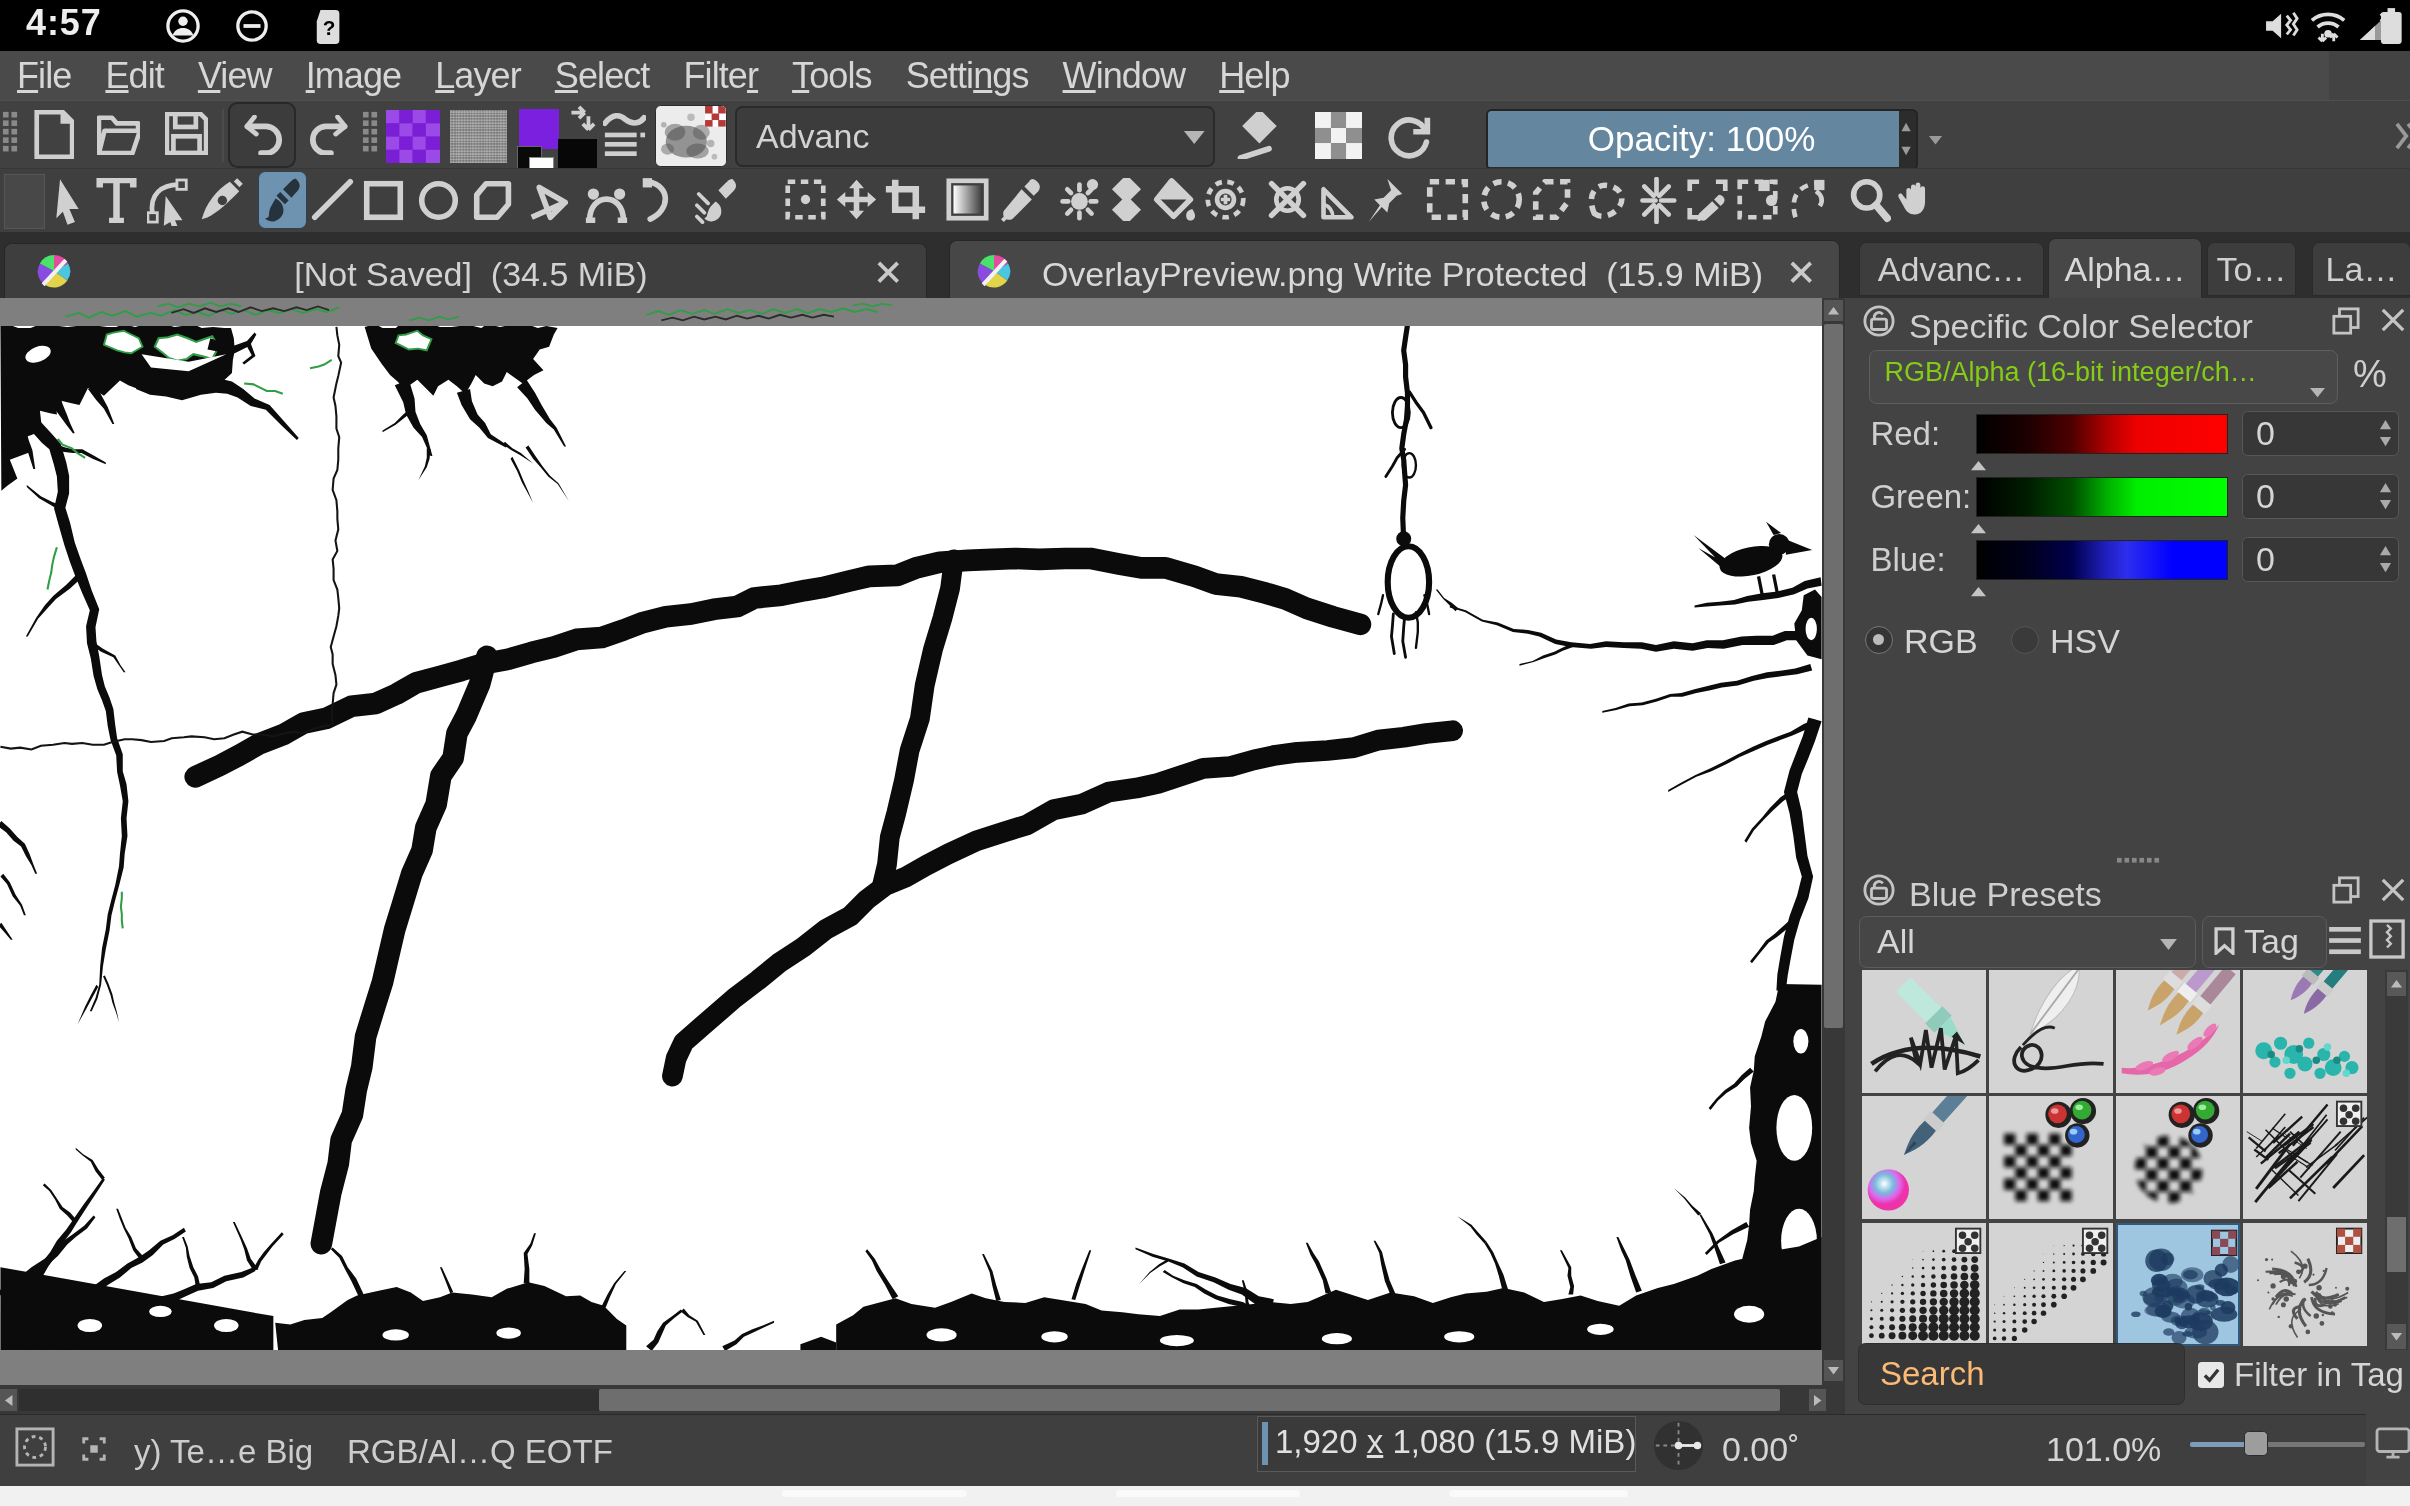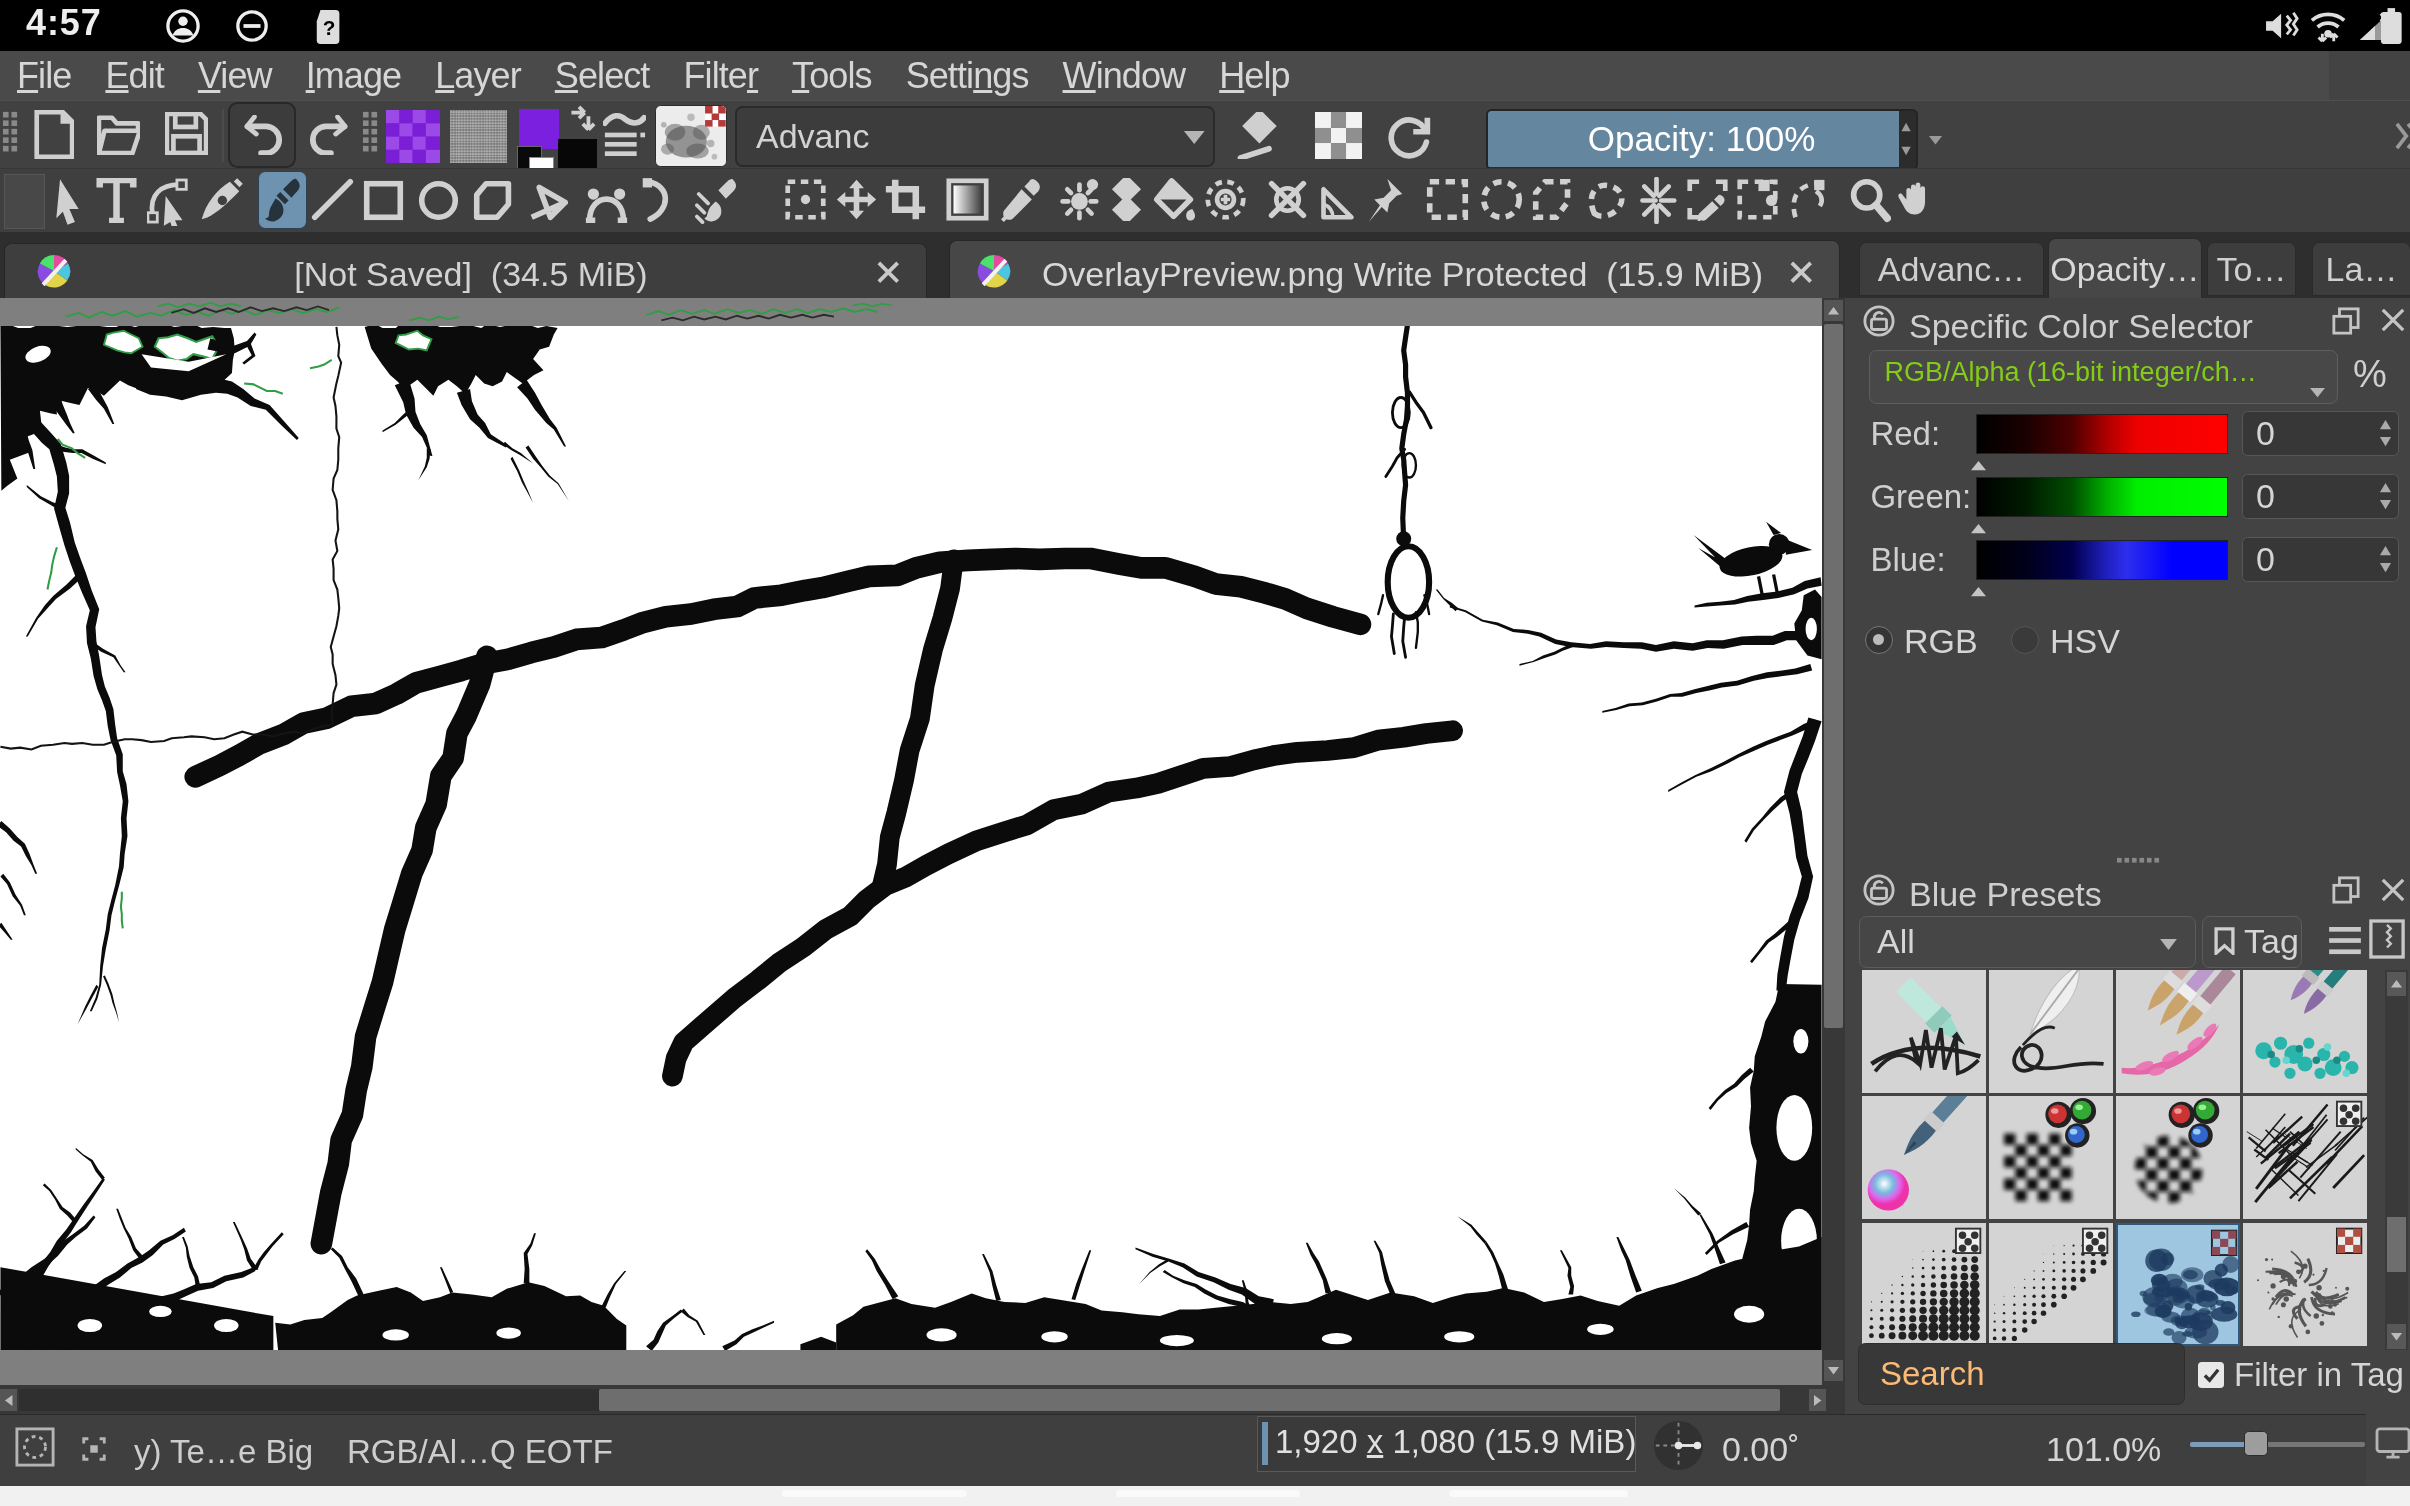--- a/index.html
+++ b/index.html
@@ -471,21 +471,21 @@
     <path d="M19 19 L10 34 A17 17 0 0 1 4 11 z" fill="#8a4be1"></path>
     <path d="M19 19 L4 11 A17 17 0 0 1 19 2 z" fill="#4be16c"></path>
     <path d="M6 32 L30 6 l3 3 -24 26 z" fill="#f2f2f2"></path>
   </svg>
   <div class="abs" style="left:1026px;top:22.6px;width:753px;font-size:34px;color:#d8d8d8;text-align:center">OverlayPreview.png Write Protected&nbsp; (15.9 MiB)</div>
   <svg class="abs" style="left:1789px;top:28px" width="24.5" height="24.5" viewBox="0 0 26 26">
       <path d="M3 3 L23 23 M23 3 L3 23" stroke="#c9c9c9" stroke-width="4"></path>
     </svg>
 
   <div class="abs" style="left:1859px;top:10.4px;width:185px;height:54px;background:#3d3d3d;border:1.9px solid #2a2a2a;border-radius:7.5px 7.5px 0 0;font-size:34px;color:#cfcfcf;display:flex;align-items:center;justify-content:center">Advanc…</div>
-  <div class="abs" style="left:2048px;top:5.6px;width:154px;height:63px;background:#474747;border:1.9px solid #2a2a2a;border-bottom:none;border-radius:7.5px 7.5px 0 0;font-size:34px;color:#d8d8d8;display:flex;align-items:center;justify-content:center">Opacity…</div>
+  <div class="abs" style="left:2048px;top:5.6px;width:154px;height:63px;background:#474747;border:1.9px solid #2a2a2a;border-bottom:none;border-radius:7.5px 7.5px 0 0;font-size:34px;color:#d8d8d8;display:flex;align-items:center;justify-content:center">Alpha…</div>
   <div class="abs" style="left:2207px;top:10.4px;width:89px;height:54px;background:#3d3d3d;border:1.9px solid #2a2a2a;border-radius:7.5px 7.5px 0 0;font-size:34px;color:#cfcfcf;display:flex;align-items:center;justify-content:center">To…</div>
   <div class="abs" style="left:2312px;top:10.4px;width:99px;height:54px;background:#3d3d3d;border:1.9px solid #2a2a2a;border-radius:7.5px 7.5px 0 0;font-size:34px;color:#cfcfcf;display:flex;align-items:center;justify-content:center">La…</div>
 </div>
 
 <div class="abs" style="left:0;top:298px;width:1822px;height:1087px;background:#7f7f7f">
     <svg class="abs" style="left:0;top:0" width="1822" height="28" viewBox="0 0 1935 30">
 <path d="M62,20 l14,-4 11,5 13,-6 12,4 14,-5 12,6 15,-4 11,3 14,-6 12,5 13,-3 12,4 14,-6 11,4 13,-4 12,5 14,-5 12,3 13,-4 12,4 14,-4 12,3 13,-5" fill="none" stroke="#2f9e44" stroke-width="2"></path>
 <path d="M160,9 l12,-3 10,4 12,-4 11,3 12,-4 10,4 12,-3 11,3" fill="none" stroke="#2f9e44" stroke-width="1.8"></path>
 <path d="M684,18 l13,-4 11,4 13,-5 12,4 13,-4 11,4 14,-5 12,4 12,-3 13,4 12,-5 13,4 12,-4 12,4 13,-4 12,3 13,-4 12,4 13,-3 12,3" fill="none" stroke="#2f9e44" stroke-width="2"></path>
 <path d="M430,24 l11,-3 10,3 11,-4 10,3 11,-3" fill="none" stroke="#2f9e44" stroke-width="1.8"></path>
@@ -755,21 +755,21 @@
   <svg class="abs" style="left:535px;top:579px" width="26" height="26" viewBox="0 0 28 28">
       <path d="M3 3 L25 25 M25 3 L3 25" stroke="#c4c4c4" stroke-width="3.5"></path>
     </svg>
 
   <div class="abs" style="left:14px;top:618px;width:337px;height:52px;background:#464646;border:1.9px solid #5c5c5c;border-radius:7.5px">
     <div class="abs" style="left:17px;top:4.7px;font-size:34px;color:#d5d5d5">All</div>
     <svg class="abs" style="left:299px;top:21px" width="19" height="13" viewBox="0 0 20 14">
         <path d="M1 1 L10 13 19 1 z" fill="#b5b5b5"></path>
       </svg>
   </div>
-  <div class="abs" style="left:357px;top:618px;width:100px;height:52px;background:#464646;border:1.9px solid #5c5c5c;border-radius:7.5px">
+  <div class="abs" style="left:357px;top:618px;width:125px;height:52px;background:#464646;border:1.9px solid #5c5c5c;border-radius:7.5px">
     <svg class="abs" style="left:11.3px;top:10.4px" width="21" height="28" viewBox="0 0 22 30">
         <path d="M2 2 h18 v26 l-9 -8 -9 8 z" fill="none" stroke="#d0d0d0" stroke-width="3.5"></path>
       </svg>
     <div class="abs" style="left:41px;top:4.7px;font-size:34px;color:#d5d5d5">Tag</div>
   </div>
   <svg class="abs" style="left:484px;top:629px" width="32" height="28" viewBox="0 0 34 30">
       <g fill="#c8c8c8">
         <rect y="0" width="34" height="5"></rect>
         <rect y="12" width="34" height="5"></rect>
         <rect y="24" width="34" height="5"></rect>

